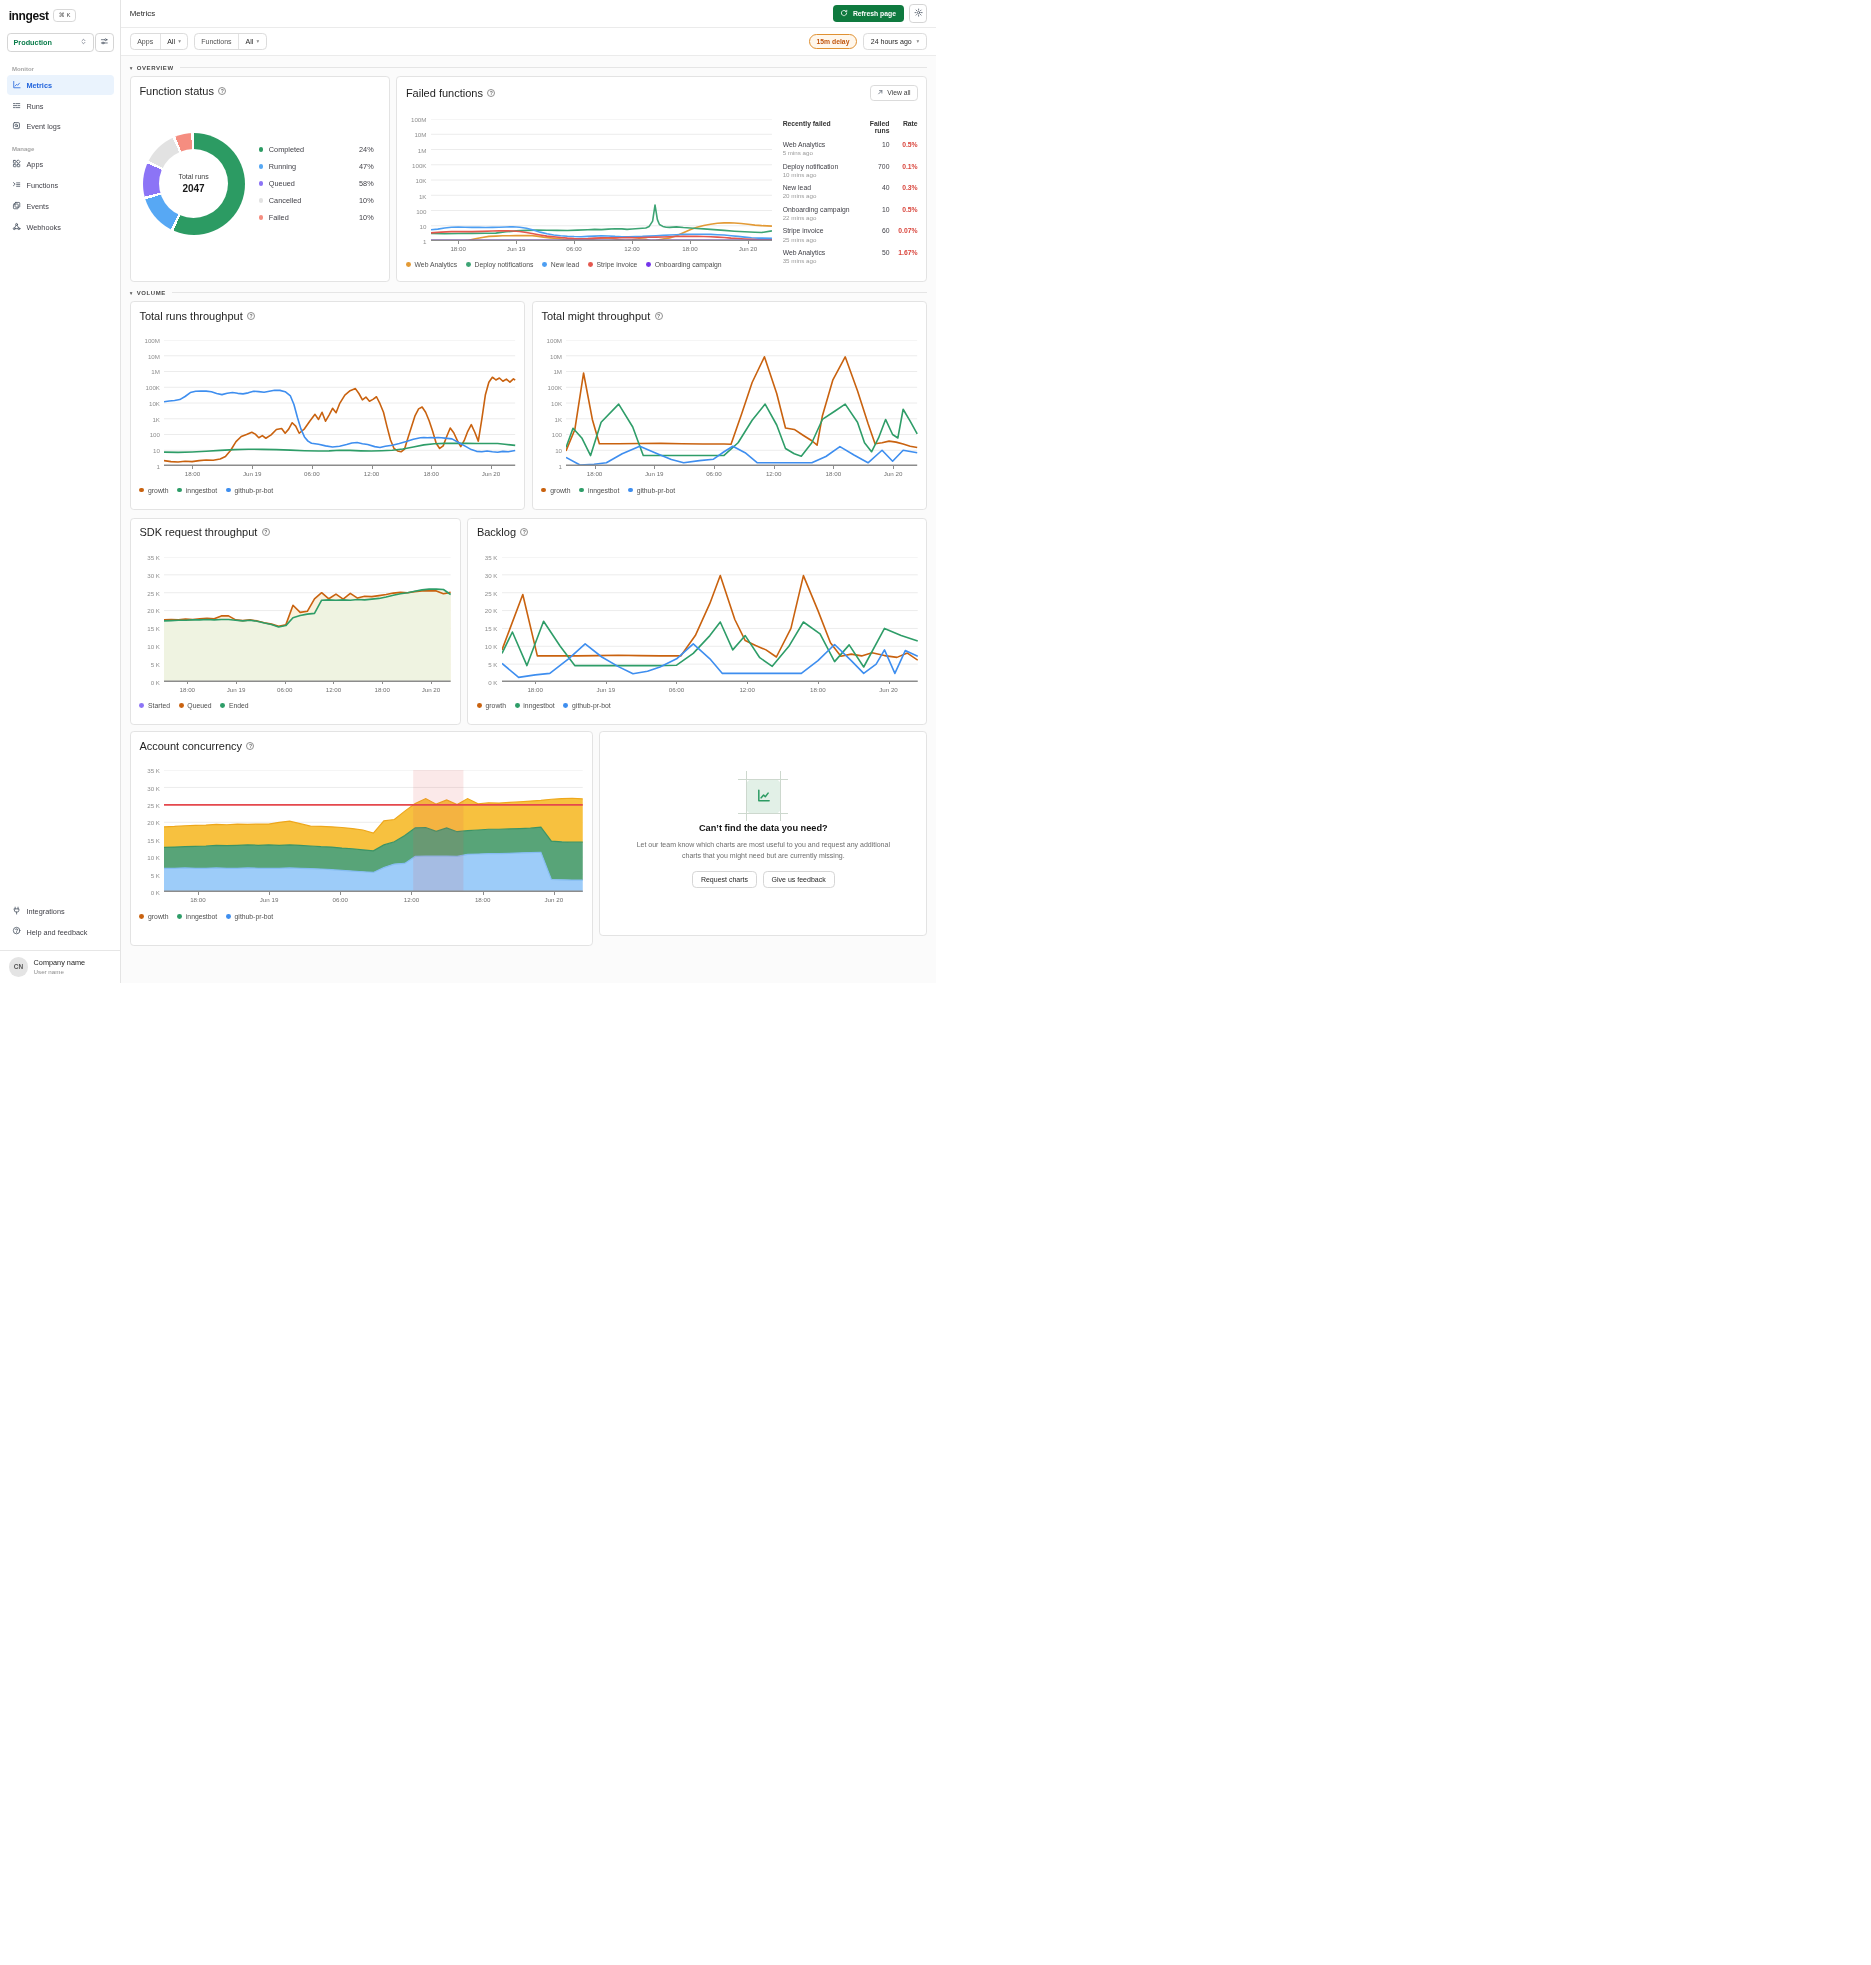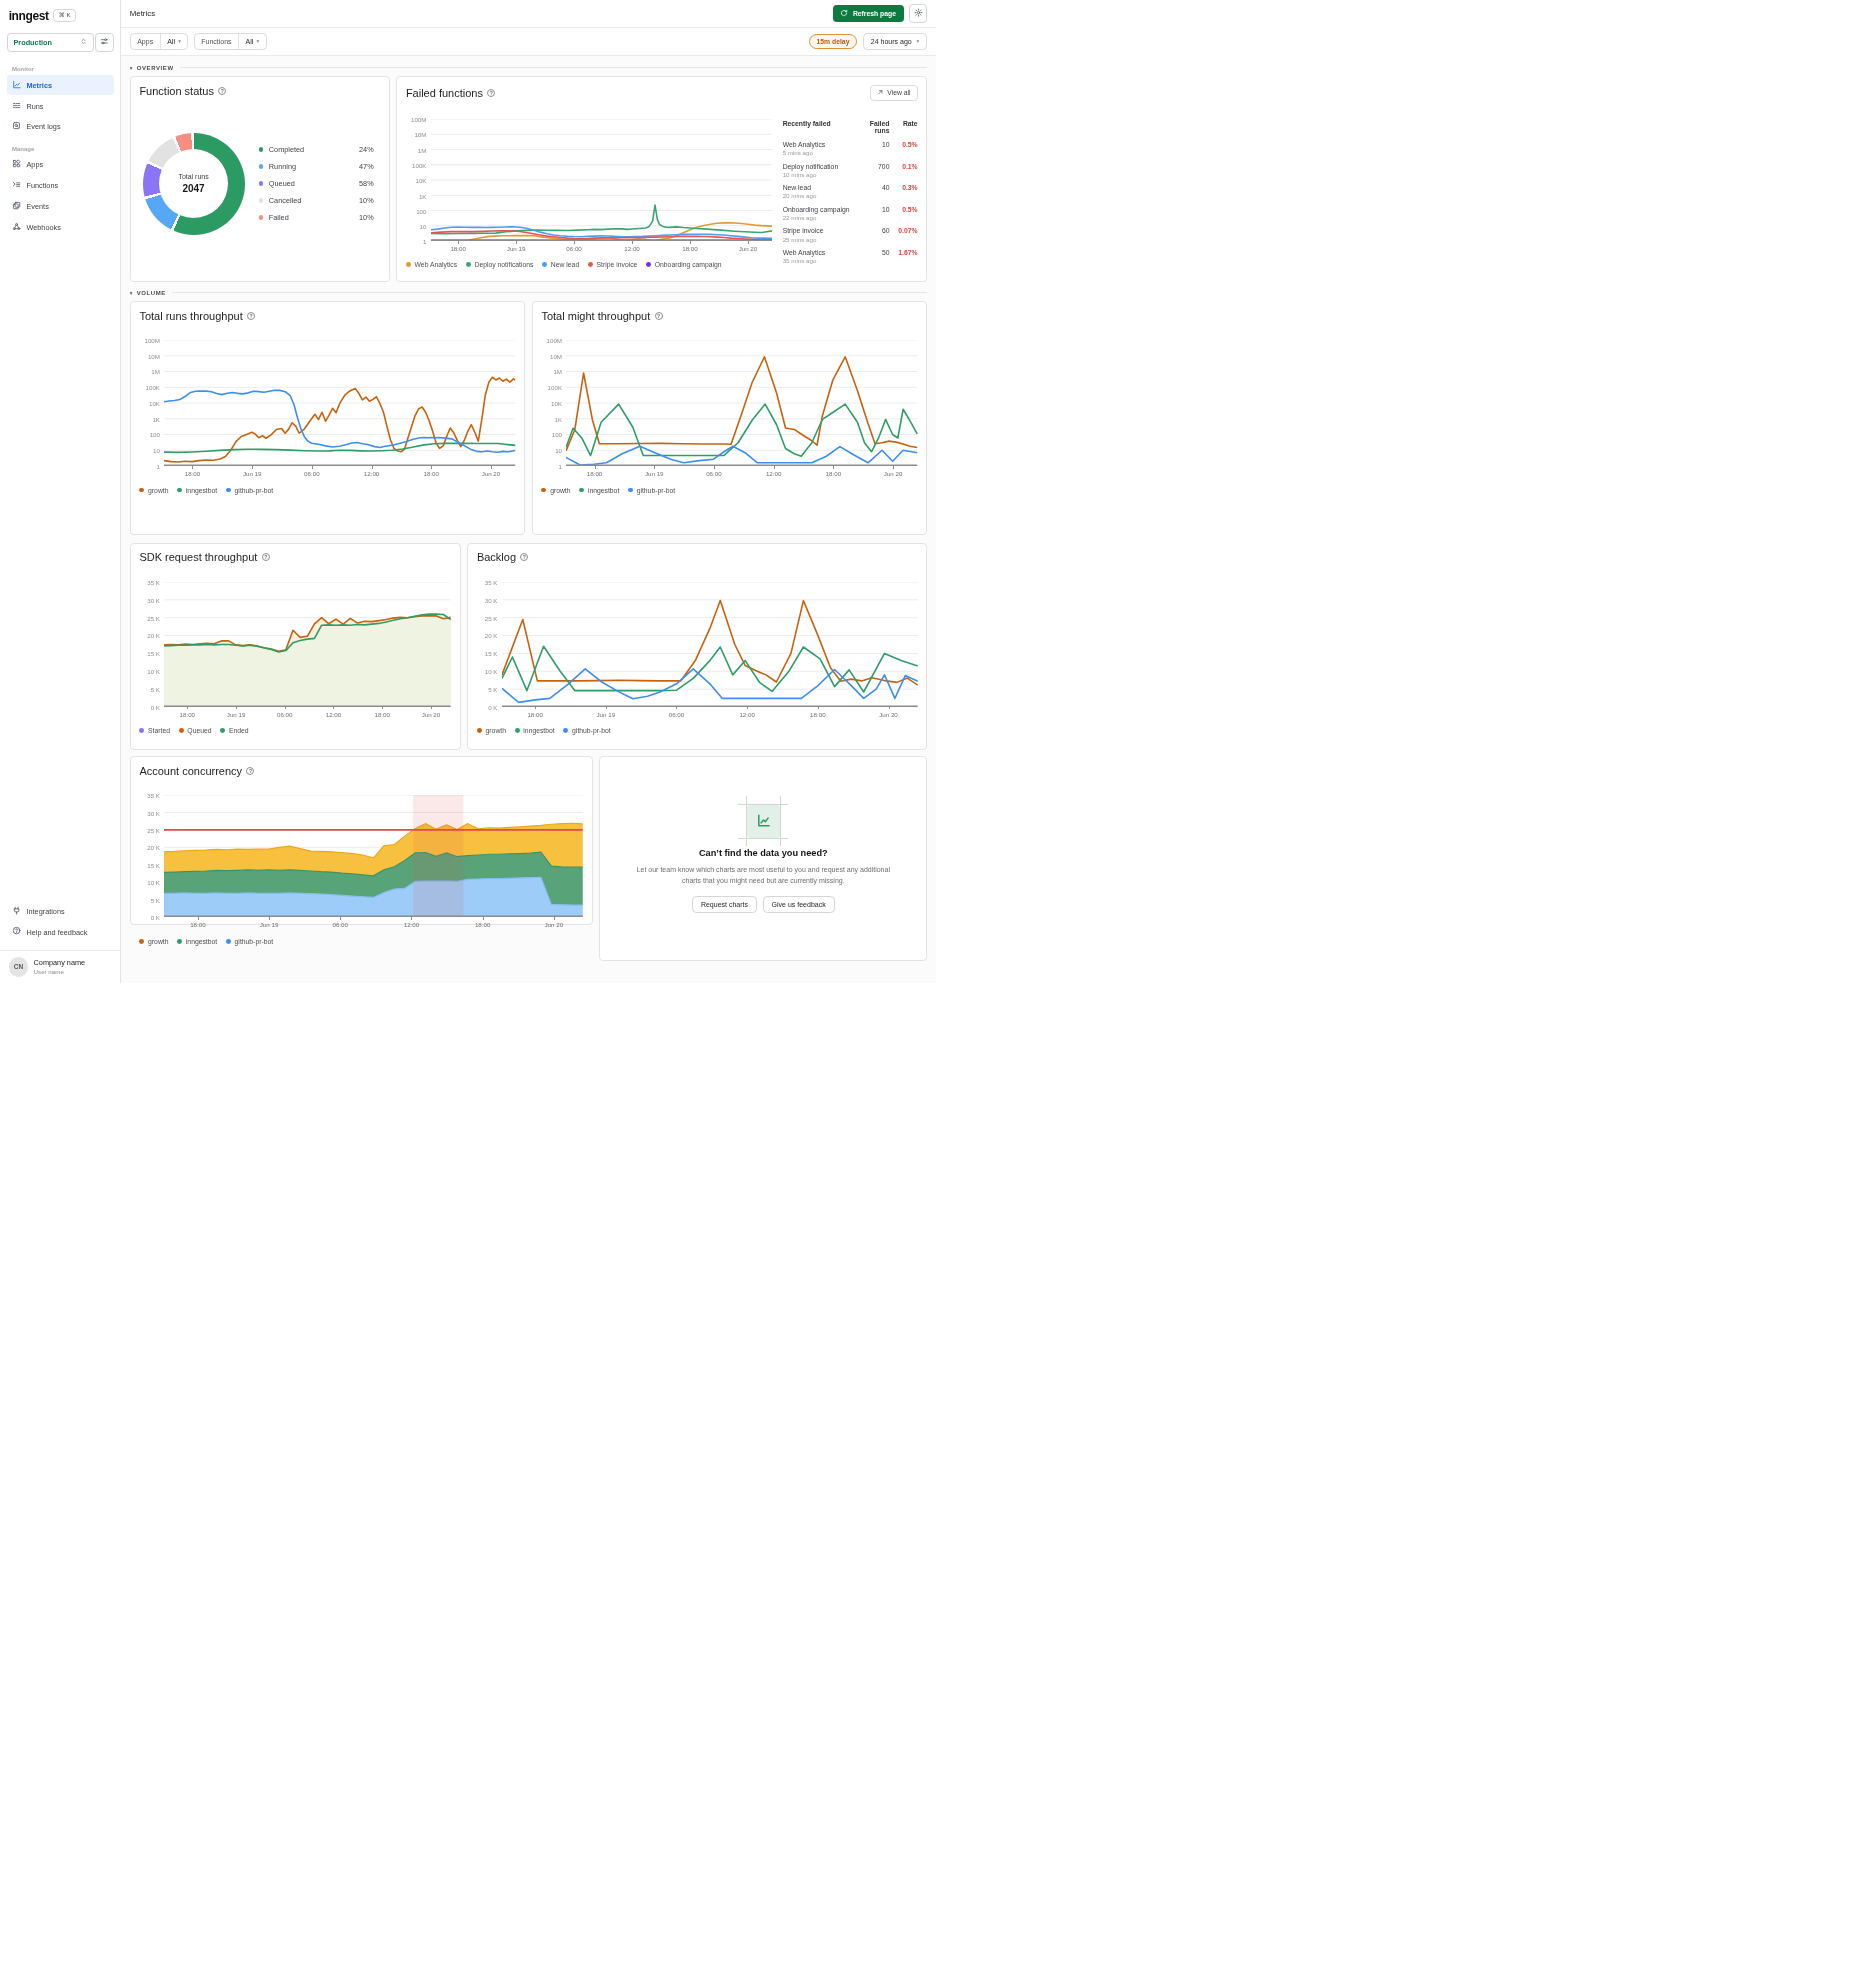--- a/index.html
+++ b/index.html
@@ -79,25 +79,25 @@
   .plotrow{position:relative;padding-left:25px}
   .ylab{position:absolute;left:0;width:20.6px;text-align:right;font-size:6.2px;color:#8E8E8E;transform:translateY(-50%)}
   .plot{position:relative;height:100%}
   .plot svg{position:absolute;inset:0;width:100%;height:100%;display:block}
   .xrow{position:relative;margin-left:25px;height:14px}
   .xtickmark{position:absolute;top:0;width:0.8px;height:2.7px;background:#8C8C8C}
   .xlab{position:absolute;top:4.3px;transform:translateX(-50%);font-size:6.2px;color:#6F6F6F;white-space:nowrap}
   .legend{display:flex;gap:8.7px;margin-top:6.5px;flex-wrap:wrap}
   .legend .item{display:flex;align-items:center;gap:3.8px;font-size:6.8px;color:#4F4F4F;cursor:pointer}
   
-  .row2 .card{flex:1;height:234px;min-width:0}
+  .row2 .card{flex:1;height:209px;min-width:0}
   .row3{margin-bottom:6.5px}
   .sdk-card{width:331px;flex:0 0 331px;height:207px}
   .backlog-card{flex:1;height:207px;min-width:0}
-  .concurrency-card{flex:1;height:169px;min-width:0}
+  .concurrency-card{flex:1;height:215px;min-width:0}
   .feedback-card{width:328px;flex:0 0 328px;height:205px;display:flex;flex-direction:column;align-items:center;justify-content:center;text-align:center;gap:7px}
   .tile{width:35px;height:35px;border-radius:6.5px;background:#E2F0E7;display:grid;place-items:center;position:relative;margin-bottom:2.2px}
   .tile .vline{position:absolute;top:-7.6px;bottom:-7.6px;width:0.5px;background:#CDD8CE}
   .tile .hline{position:absolute;left:-7.6px;right:-7.6px;height:0.5px;background:#CDD8CE}
   .fb-title{font-size:9.2px;font-weight:700;color:#141414}
   .fb-body{font-size:7px;color:#6E6E6E;max-width:260px;line-height:1.55}
   .fb-buttons{display:flex;gap:5.4px;margin-top:2.2px}
   .fb-btn{border:0.5px solid #D6D6D6;border-radius:4.3px;background:#fff;padding:4.3px 8.1px;font-size:7px;color:#262626;font-weight:500;cursor:pointer}
 </style>
 </head>

